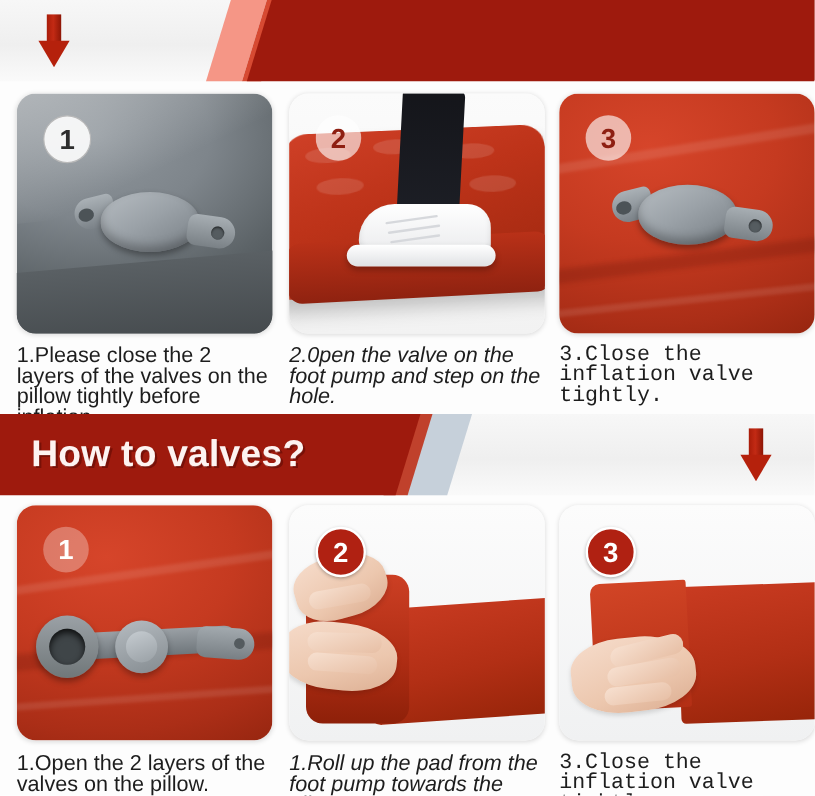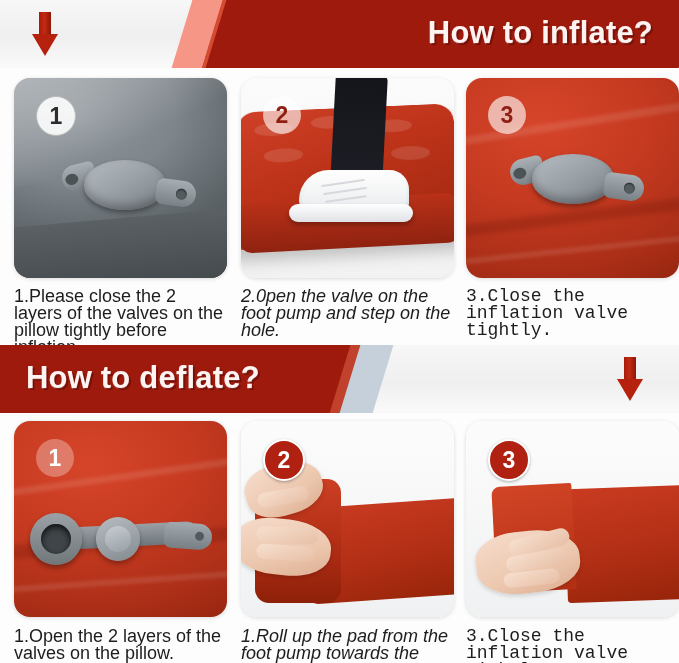--- a/index.html
+++ b/index.html
@@ -172,23 +172,20 @@
 
   <div class="banner" id="banner-inflate" style="top:0;">
     <div class="bg-light"></div>
     <div class="stripe stripe-a"></div>
     <div class="stripe stripe-b"></div>
     <div class="red-slab"></div>
     <div class="arrow-down" style="left:32px;top:12px;">
       <div class="shaft"></div>
       <div class="head"></div>
     </div>
-    <div class="title">
-      <div class="banner-title">How to inflate?</div>
-    </div>
   </div>
 
   <div class="row" style="top:78px;height:200px;">
 
     <div class="panel p1">
       <div class="mat-gray">
         <div class="sheen"></div>
         <div class="edge"></div>
       </div>
       <div class="valve-cap">
@@ -245,21 +242,21 @@
     <div class="cap c2">2.0pen the valve on the foot pump and step on the hole.</div>
     <div class="cap c3">3.Close the inflation valve tightly.</div>
   </div>
 
   <div class="banner" id="banner-deflate" style="top:345px;">
     <div class="bg-light"></div>
     <div class="stripe stripe-a"></div>
     <div class="stripe stripe-b"></div>
     <div class="red-slab"></div>
     <div class="title">
-      <div class="banner-title">How to deflate?</div>
+      <div class="banner-title">How to valves?</div>
     </div>
     <div class="arrow-down" style="right:36px;top:12px;">
       <div class="shaft"></div>
       <div class="head"></div>
     </div>
   </div>
 
   <div class="row" style="top:421px;height:198px;">
 
     <div class="panel p1" style="height:196px;">

